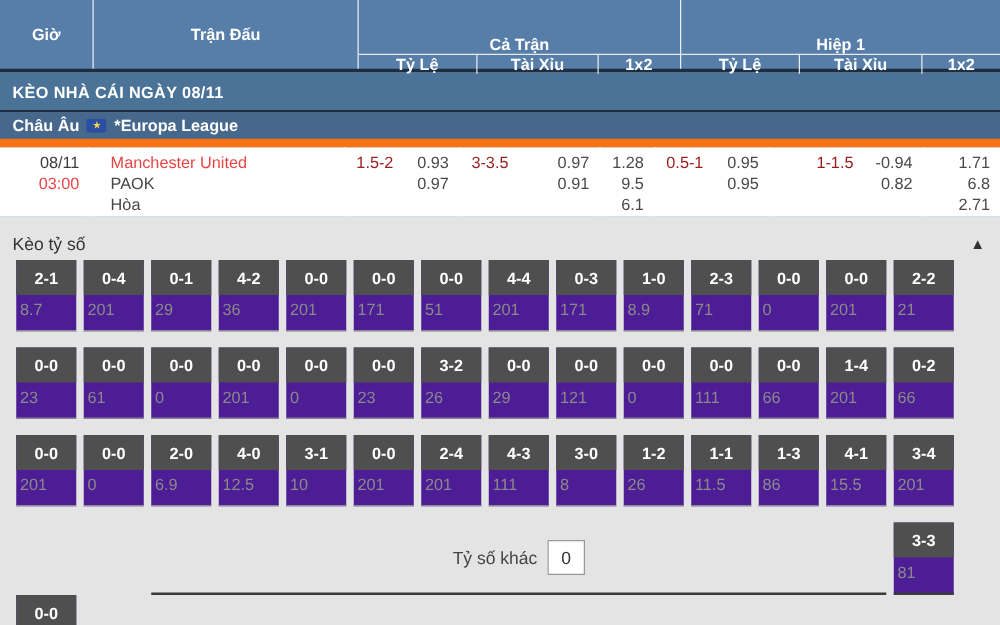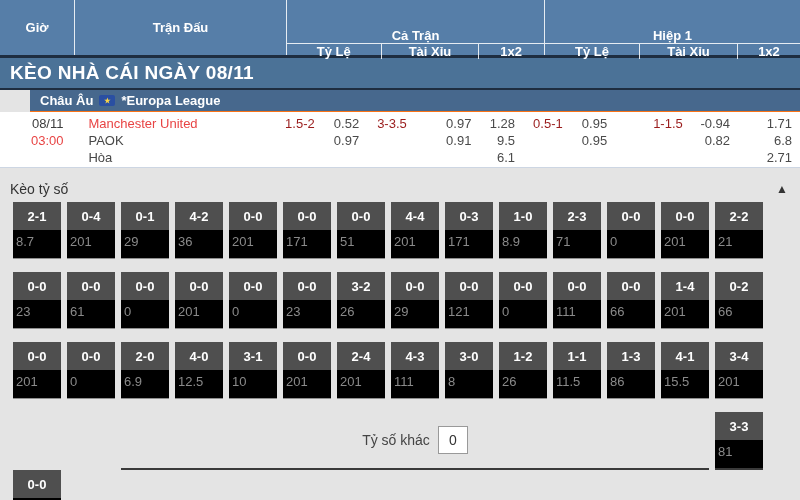--- a/index.html
+++ b/index.html
@@ -36,30 +36,29 @@
     display:flex;align-items:center;justify-content:center;
     border-right:1px solid rgba(255,255,255,.85);box-sizing:border-box;
   }
   .th-sub:last-child{border-right:none;}
   .full .w1{width:95px;}.full .w2{width:98px;}.full .w3{width:65px;border-right:1px solid rgba(255,255,255,0);}
   .half .w1{width:95px;}.half .w2{width:98px;}.half .w3{width:62px;}
   
   .banner{
     height:30px;background:#4b7297;color:#fff;
     display:flex;align-items:center;padding-left:10px;
-    font-size:19px;font-weight:bold;letter-spacing:.3px;
+    font-size:13px;font-weight:bold;letter-spacing:.3px;
     border-bottom:2px solid #1e2d40;
   }
   
   .league-bar{
     height:21px;background:#47688d;color:#fff;
     display:flex;align-items:center;padding-left:10px;
     font-size:13px;font-weight:bold;
-    border-bottom:1px solid #f97316;
-    margin-left:30px;
+    border-bottom:7px solid #f97316;
   }
   .eu-flag{
     display:inline-flex;align-items:center;justify-content:center;
     width:16px;height:11px;margin:0 6px;border-radius:2px;
     background:#2a4fa2;color:#f8d347;font-size:7px;line-height:1;
   }
   
   .match-row{
     display:flex;width:800px;height:56px;background:#ffffff;
     font-size:13px;line-height:17px;color:#474747;
@@ -82,21 +81,21 @@
   .section-head{
     height:27px;display:flex;align-items:center;justify-content:space-between;
     padding:0 12px 0 10px;color:#333;font-size:14px;
   }
   .collapse-arrow{font-size:12px;color:#333;cursor:pointer;}
   .score-row{
     display:grid;grid-template-columns:repeat(14,48px);column-gap:6px;
     padding-left:13px;margin-bottom:13px;
   }
   .score-cell{
-    background:#000000;border-bottom:1px solid #8f8f8f;
+    background:#4c1d95;border-bottom:1px solid #8f8f8f;
     padding-bottom:7px;
   }
   .score-box{
     height:28px;background:#4f4f4f;color:#fff;
     font-size:13px;font-weight:bold;
     display:flex;align-items:center;justify-content:center;
     cursor:pointer;
   }
   .score-odds{color:#8a8a8a;font-size:13px;padding:4px 2px 0 3px;min-height:17px;}
   .score-row.last .score-cell{border-bottom:2px solid #3a3a3a;}
@@ -152,21 +151,21 @@
     <div class="time">03:00</div>
   </div>
   <div class="m-cell m-match">
     <div class="home">Manchester United</div>
     <div class="away">PAOK</div>
     <div class="draw">Hòa</div>
   </div>
   <div class="m-cell m-hcp cw1">
     <div class="line">1.5-2</div>
     <div class="vals">
-      <div>0.52</div>
+      <div>0.93</div>
       <div>0.97</div>
     </div>
   </div>
   <div class="m-cell m-hcp cw2">
     <div class="line">3-3.5</div>
     <div class="vals">
       <div>0.97</div>
       <div>0.91</div>
     </div>
   </div>

